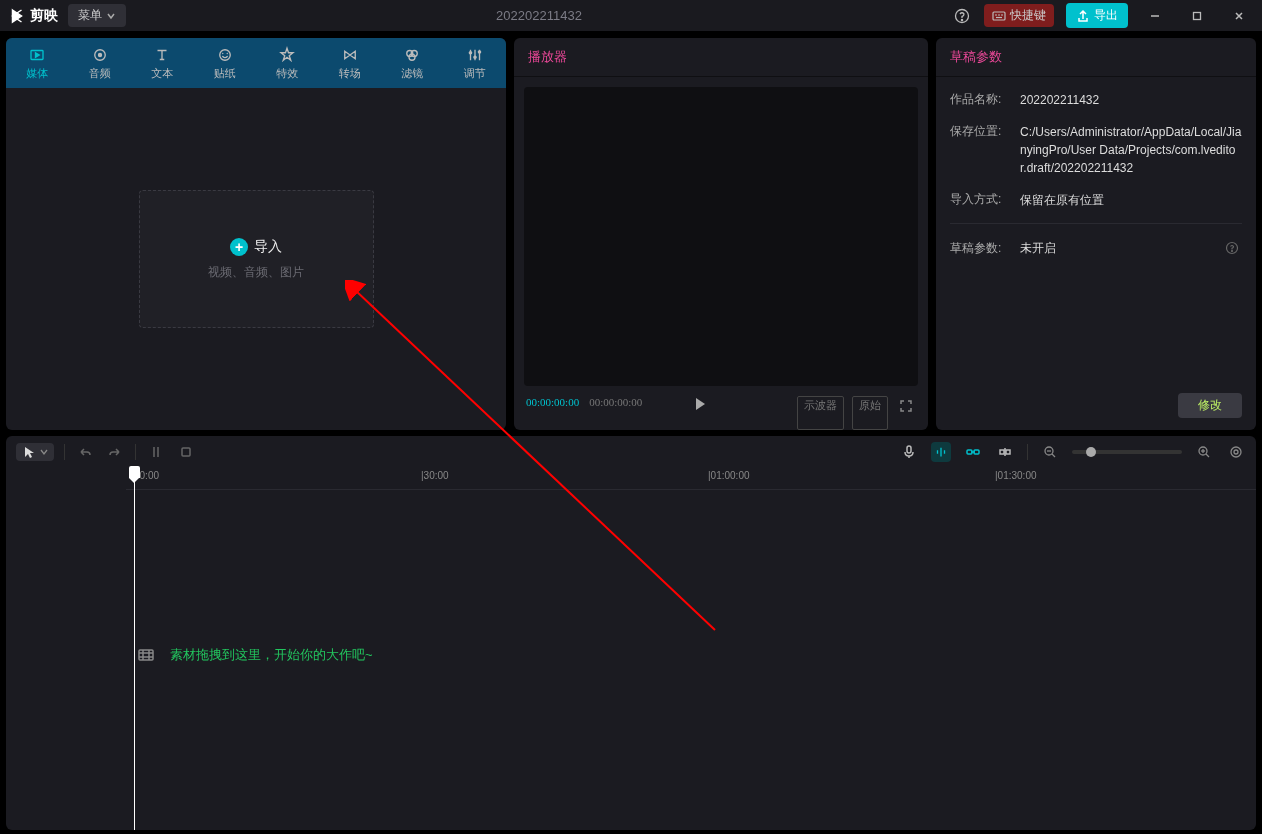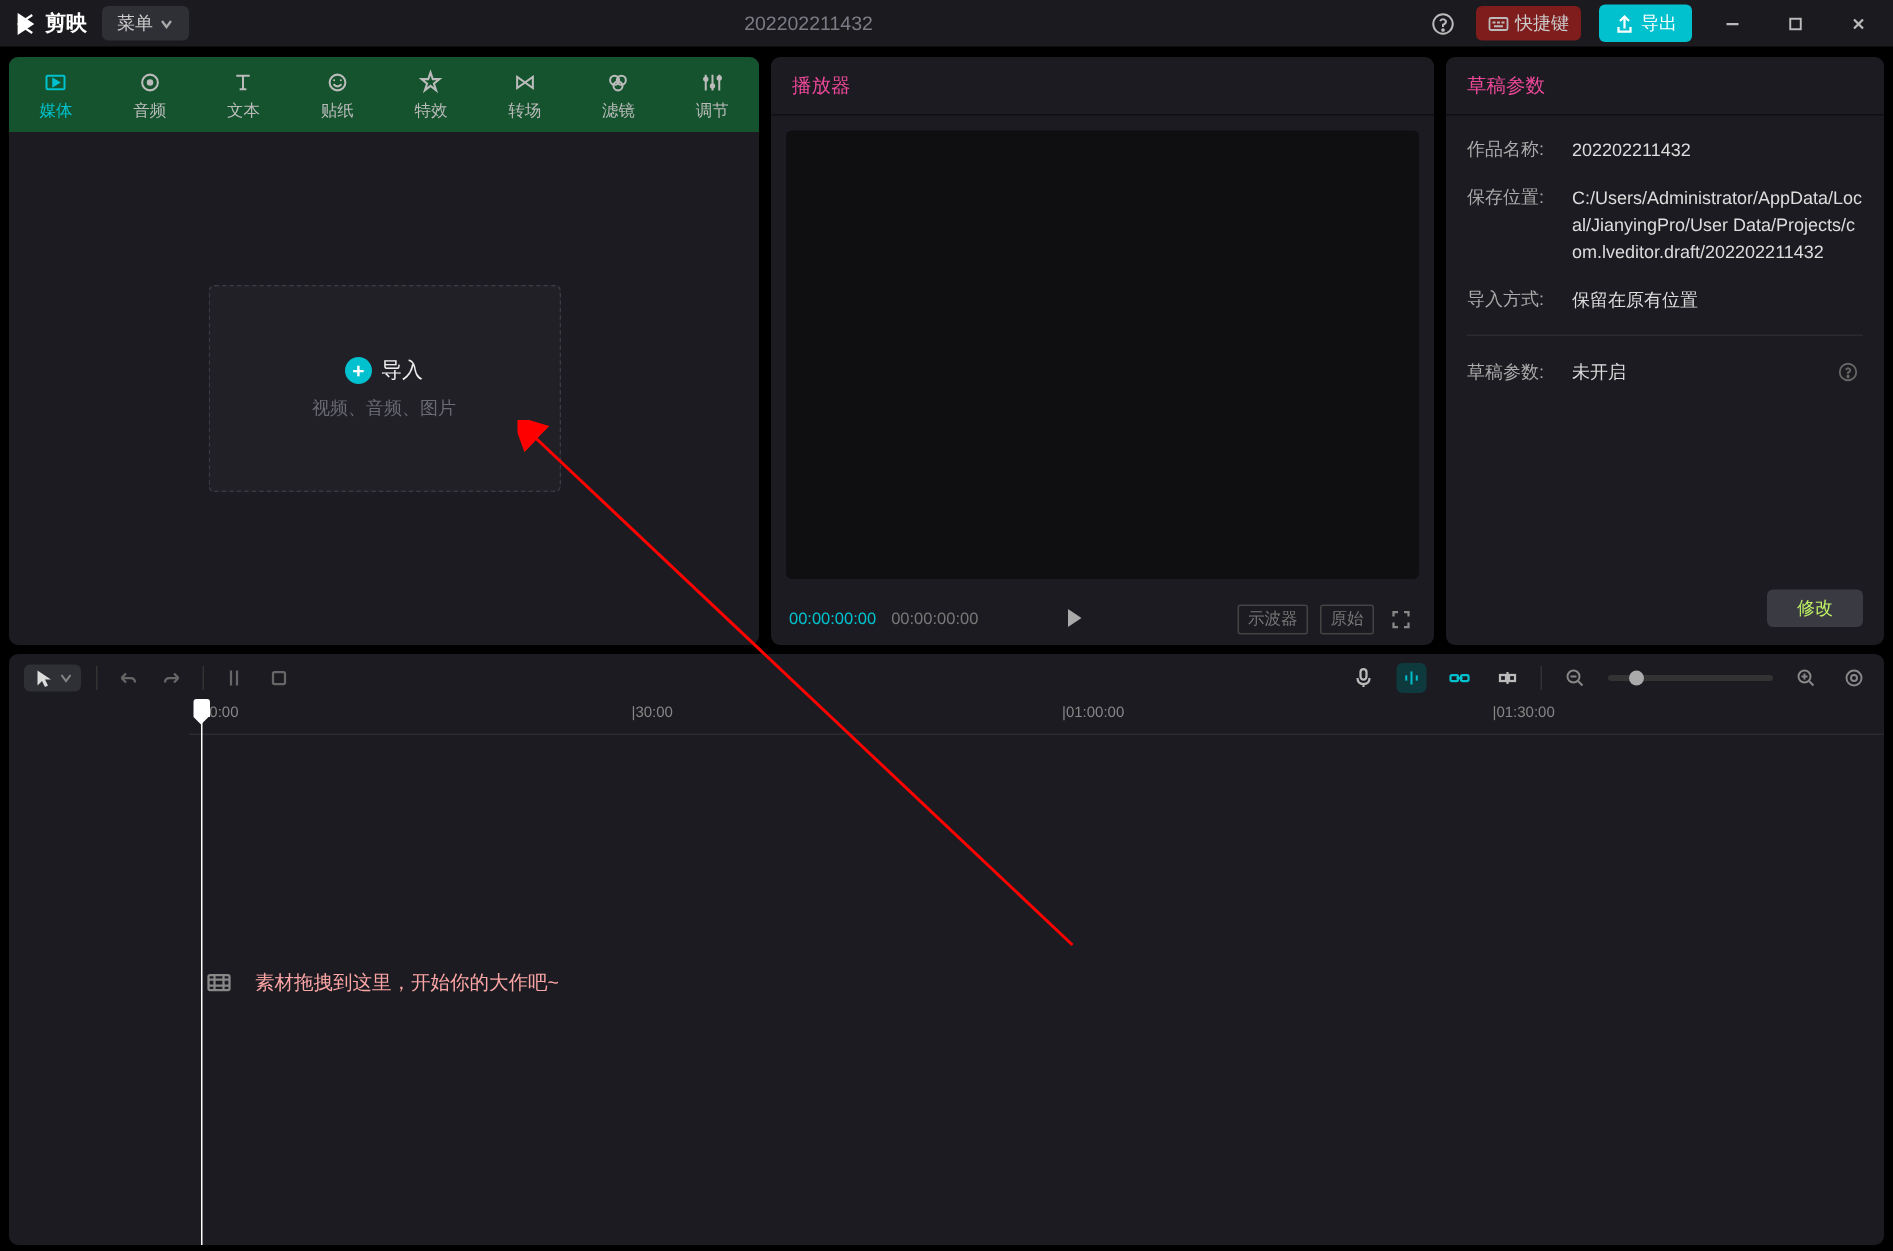--- a/index.html
+++ b/index.html
@@ -10,44 +10,44 @@
 .menu-btn { margin-left: 10px; background: #2f2f36; border-radius: 4px; padding: 3px 10px; display: flex; align-items: center; gap: 4px; cursor: pointer; font-size: 12px; }
 .title-center { flex: 1; text-align: center; color: #7b7b85; font-size: 13px; }
 .titlebar-right { display: flex; align-items: center; gap: 12px; }
 .tb-icon { width: 20px; height: 20px; display: flex; align-items: center; justify-content: center; cursor: pointer; color: #bbb; }
 .shortcut-btn { background: #7f1d1d; border-radius: 4px; padding: 3px 8px; display: flex; align-items: center; gap: 4px; cursor: pointer; }
 .export-btn { background: #00c1cd; color: #fff; border-radius: 4px; padding: 4px 10px; display: flex; align-items: center; gap: 4px; cursor: pointer; font-weight: 500; }
 .win-ctrl { width: 30px; height: 20px; display: flex; align-items: center; justify-content: center; cursor: pointer; }
 .main { display: flex; gap: 8px; padding: 6px 6px 0 6px; height: 398px; }
 .panel { background: #1b1b21; border-radius: 6px; display: flex; flex-direction: column; overflow: hidden; }
 .panel-left { width: 500px; }
-.tab-strip { display: flex; background: #14532d; height: 50px; align-items: center; }
+.tab-strip { display: flex; background: #0c4a6e; height: 50px; align-items: center; }
 .tab-item { flex: 1; display: flex; flex-direction: column; align-items: center; justify-content: center; gap: 2px; cursor: pointer; color: #bbb; min-width: 50px; }
 .tab-item.active { color: #00c1cd; }
 .tab-item svg { width: 18px; height: 18px; }
 .tab-label { font-size: 11px; }
 .left-body { display: flex; flex: 1; }
 .side-nav { width: 92px; background: #17171c; display: flex; flex-direction: column; }
 .side-tab { padding: 10px 0; text-align: center; cursor: pointer; color: #bbb; font-size: 13px; }
 .side-tab.active { background: #2a2a31; color: #fff; }
 .import-area { flex: 1; display: flex; align-items: center; justify-content: center; }
 .import-box { width: 235px; height: 138px; border: 1px dashed #3a3a42; border-radius: 4px; display: flex; flex-direction: column; align-items: center; justify-content: center; cursor: pointer; background: #202026; }
 .import-plus { width: 18px; height: 18px; background: #00c1cd; border-radius: 50%; display: flex; align-items: center; justify-content: center; color: #fff; font-weight: bold; font-size: 14px; }
 .import-row { display: flex; align-items: center; gap: 6px; color: #eee; font-size: 14px; }
 .import-sub { color: #6a6a72; font-size: 12px; margin-top: 8px; }
 .panel-player { flex: 1; }
 .panel-header { padding: 10px 14px; font-size: 13px; color: #ec4899; border-bottom: 1px solid #0f0f12; }
 .player-body { flex: 1; background: #0f0f12; margin: 10px; border-radius: 4px; }
-.player-controls { height: 34px; display: flex; align-items: center; padding: 0 12px; gap: 10px; }
+.player-controls { height: 34px; display: flex; padding: 0 12px; gap: 10px; font-family: Liberation Serif, serif; }
 .time-current { color: #00c1cd; font-size: 11px; }
 .time-total { color: #777; font-size: 11px; }
 .play-btn { margin-left: auto; margin-right: auto; cursor: pointer; }
 .pc-right { display: flex; gap: 8px; margin-left: auto; }
 .ratio-box { border: 1px solid #444; padding: 1px 6px; font-size: 11px; border-radius: 2px; color: #777; cursor: pointer; }
-.panel-params { width: 292px; }
+.panel-params { width: 320px; }
 .params-body { flex: 1; padding: 14px; font-size: 12px; color: #bbb; }
 .param-row { display: flex; margin-bottom: 14px; }
 .param-label { width: 70px; color: #aaa; }
 .param-value { flex: 1; color: #ddd; word-break: break-all; line-height: 1.5; }
 .proxy-row { display: flex; align-items: center; padding-top: 14px; border-top: 1px solid #2a2a31; }
 .params-footer { padding: 8px 14px 12px; display: flex; justify-content: flex-end; }
 .modify-btn { background: #3a3a42; color: #bef264; border-radius: 4px; padding: 4px 20px; cursor: pointer; }
 .toolbar { height: 32px; background: #1b1b21; margin: 6px 6px 0 6px; border-radius: 6px 6px 0 0; display: flex; align-items: center; padding: 0 10px; gap: 10px; }
 .tool-icon { width: 20px; height: 20px; display: flex; align-items: center; justify-content: center; cursor: pointer; color: #888; }
 .tool-sep { width: 1px; height: 16px; background: #333; }
@@ -56,21 +56,21 @@
 .trk-active { color: #00c1cd; background: #0e3a3e; border-radius: 4px; padding: 3px; }
 .zoom-slider { width: 110px; height: 4px; background: #333; border-radius: 2px; position: relative; }
 .zoom-knob { width: 10px; height: 10px; background: #aaa; border-radius: 50%; position: absolute; top: -3px; left: 14px; }
 .timeline { background: #1b1b21; margin: 0 6px 6px 6px; border-radius: 0 0 6px 6px; height: 362px; position: relative; }
 .ruler { height: 22px; border-bottom: 1px solid #2a2a31; position: relative; margin-left: 120px; }
 .ruler-mark { position: absolute; top: 2px; font-size: 10px; color: #888; }
 .playhead { position: absolute; left: 128px; top: 0; bottom: 0; width: 1px; background: #fff; }
 .playhead-head { position: absolute; top: -2px; left: -5px; width: 11px; height: 12px; background: #fff; border-radius: 2px 2px 0 0; }
 .playhead-head:after{content:'';position:absolute;bottom:-5px;left:0;border-left:5.5px solid transparent;border-right:5.5px solid transparent;border-top:5px solid #fff;}
 .timeline-body { padding-left: 130px; display: flex; align-items: center; height: 330px; }
-.drag-hint { display: flex; align-items: center; gap: 14px; color: #fca5a5; font-size: 13px; }
+.drag-hint { display: flex; align-items: center; gap: 14px; color: #22c55e; font-size: 13px; }
 .annotation-arrow { position: absolute; pointer-events: none; z-index: 999; }
 </style>
 </head>
 <body>
 
 <div class="titlebar">
   <div class="logo">
     <svg viewBox="0 0 24 24" fill="none" stroke="#fff" stroke-width="2">
         <path d="M6 4 L18 12 L6 20 Z" fill="#fff"></path>
         <path d="M18 4 L6 12 L18 20" stroke="#fff" fill="none"></path>

